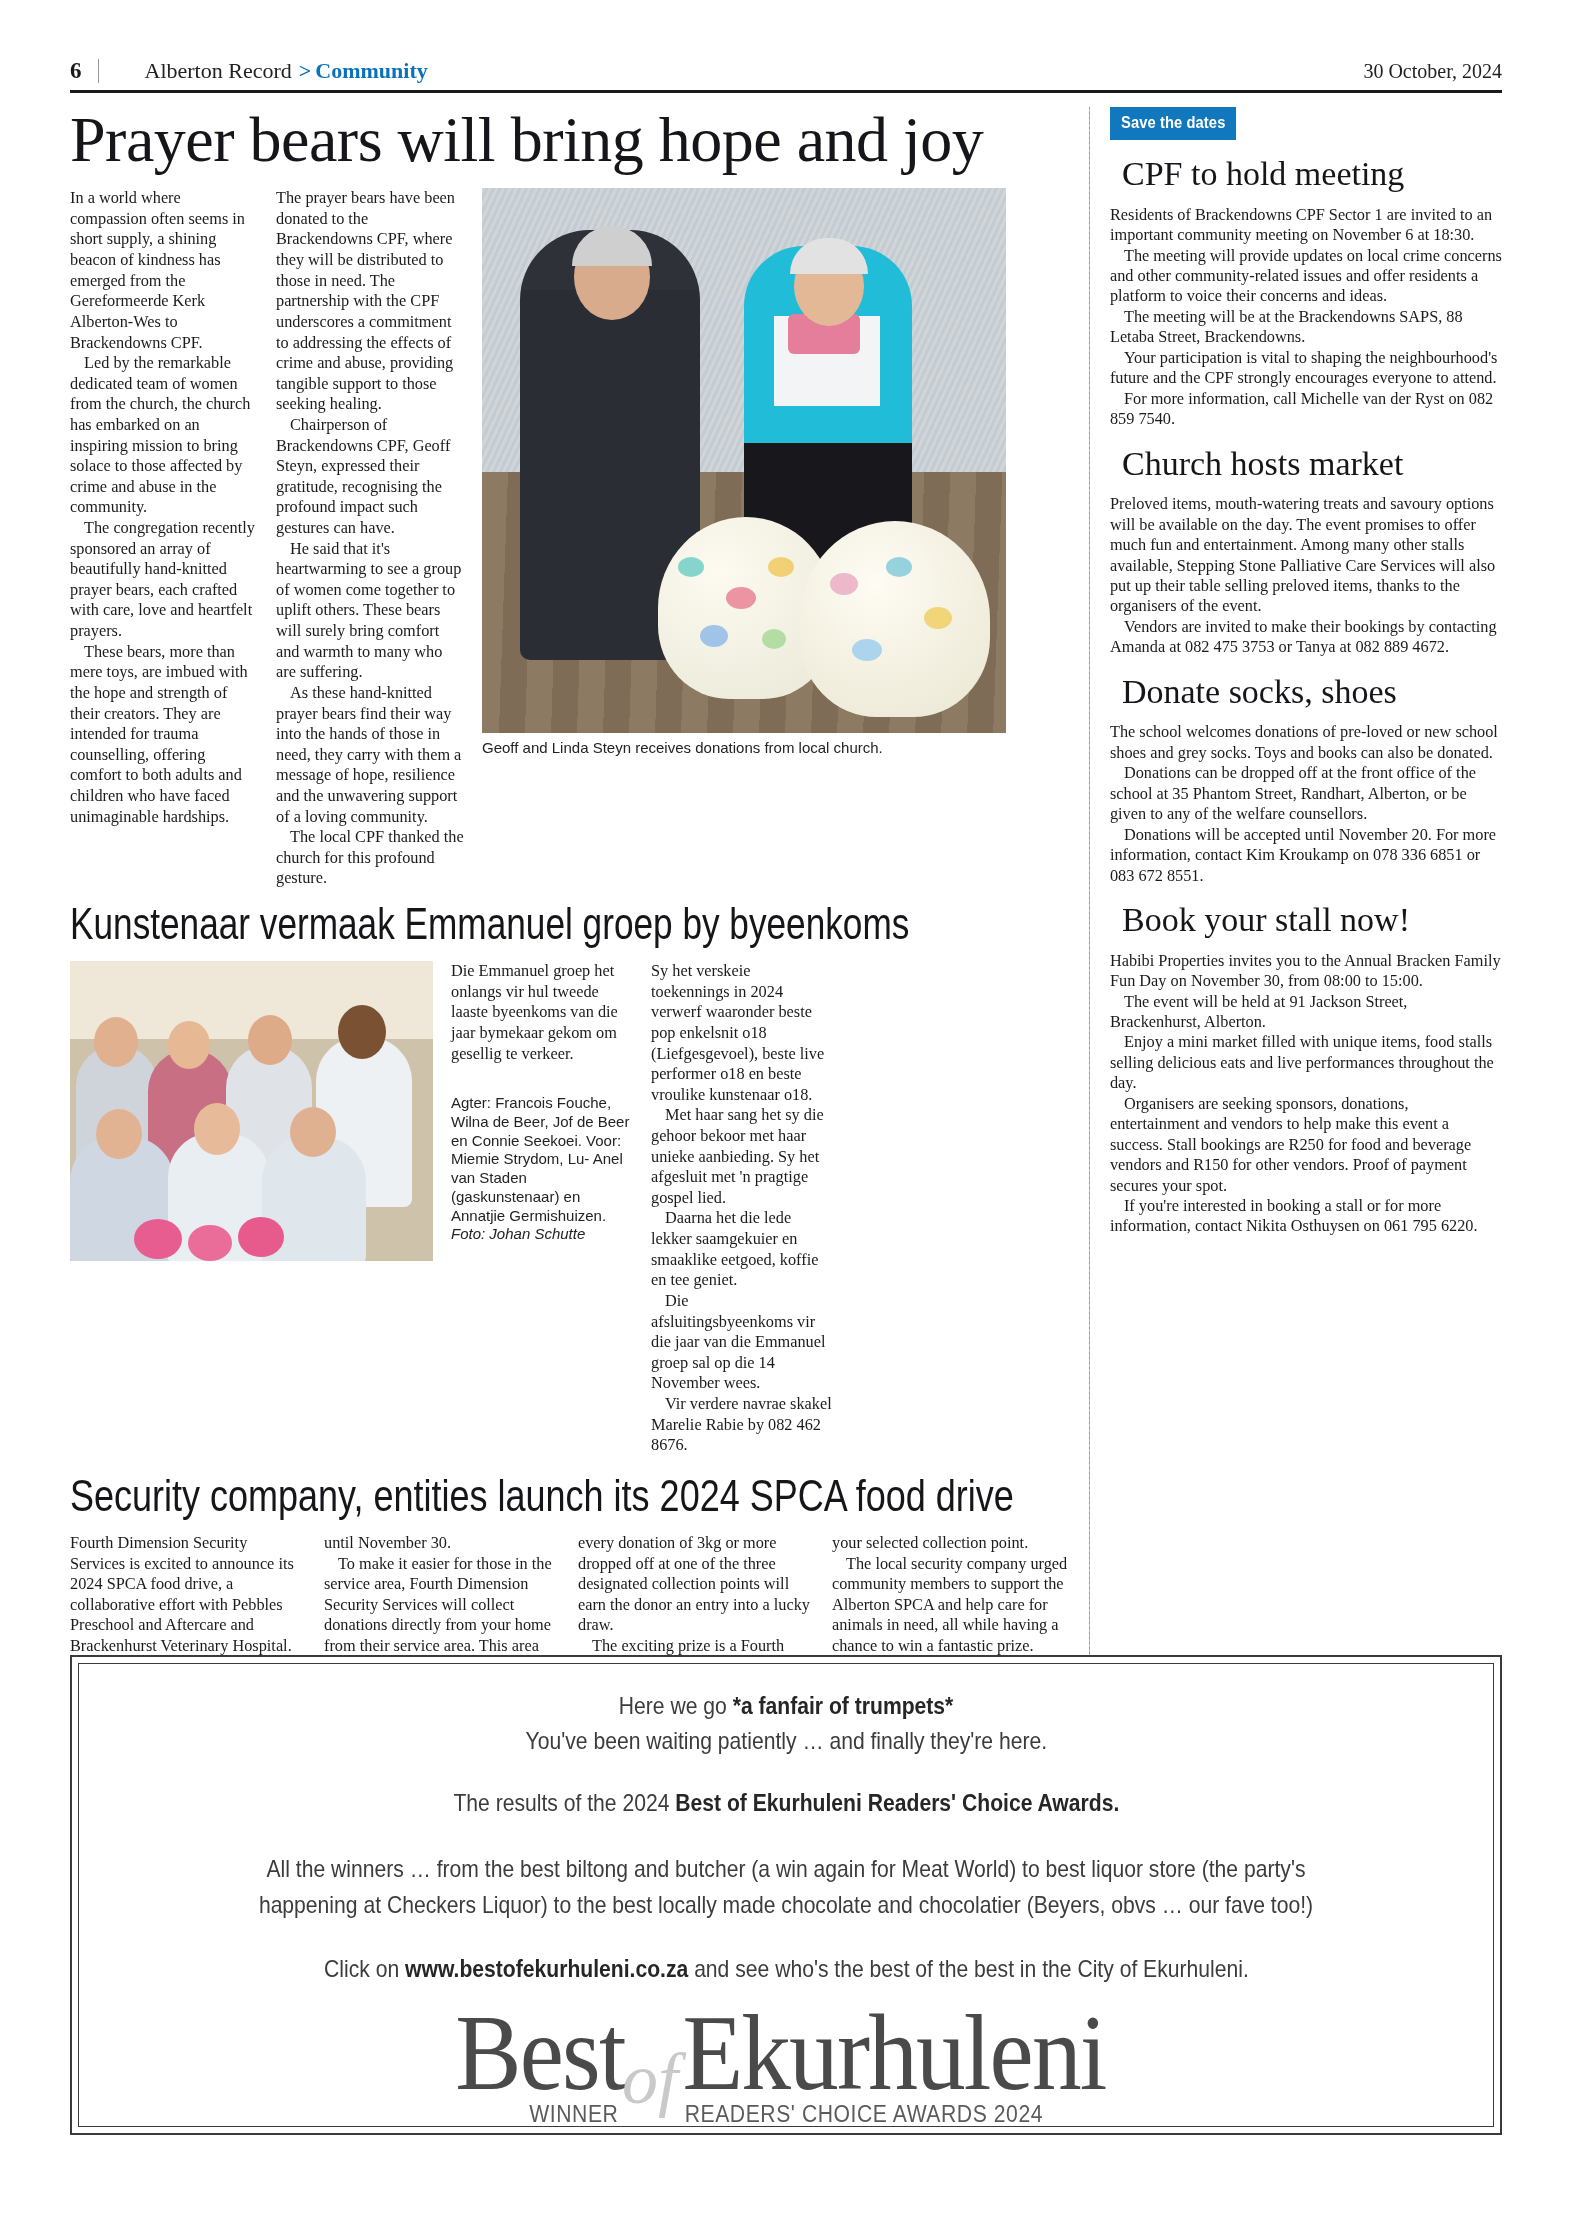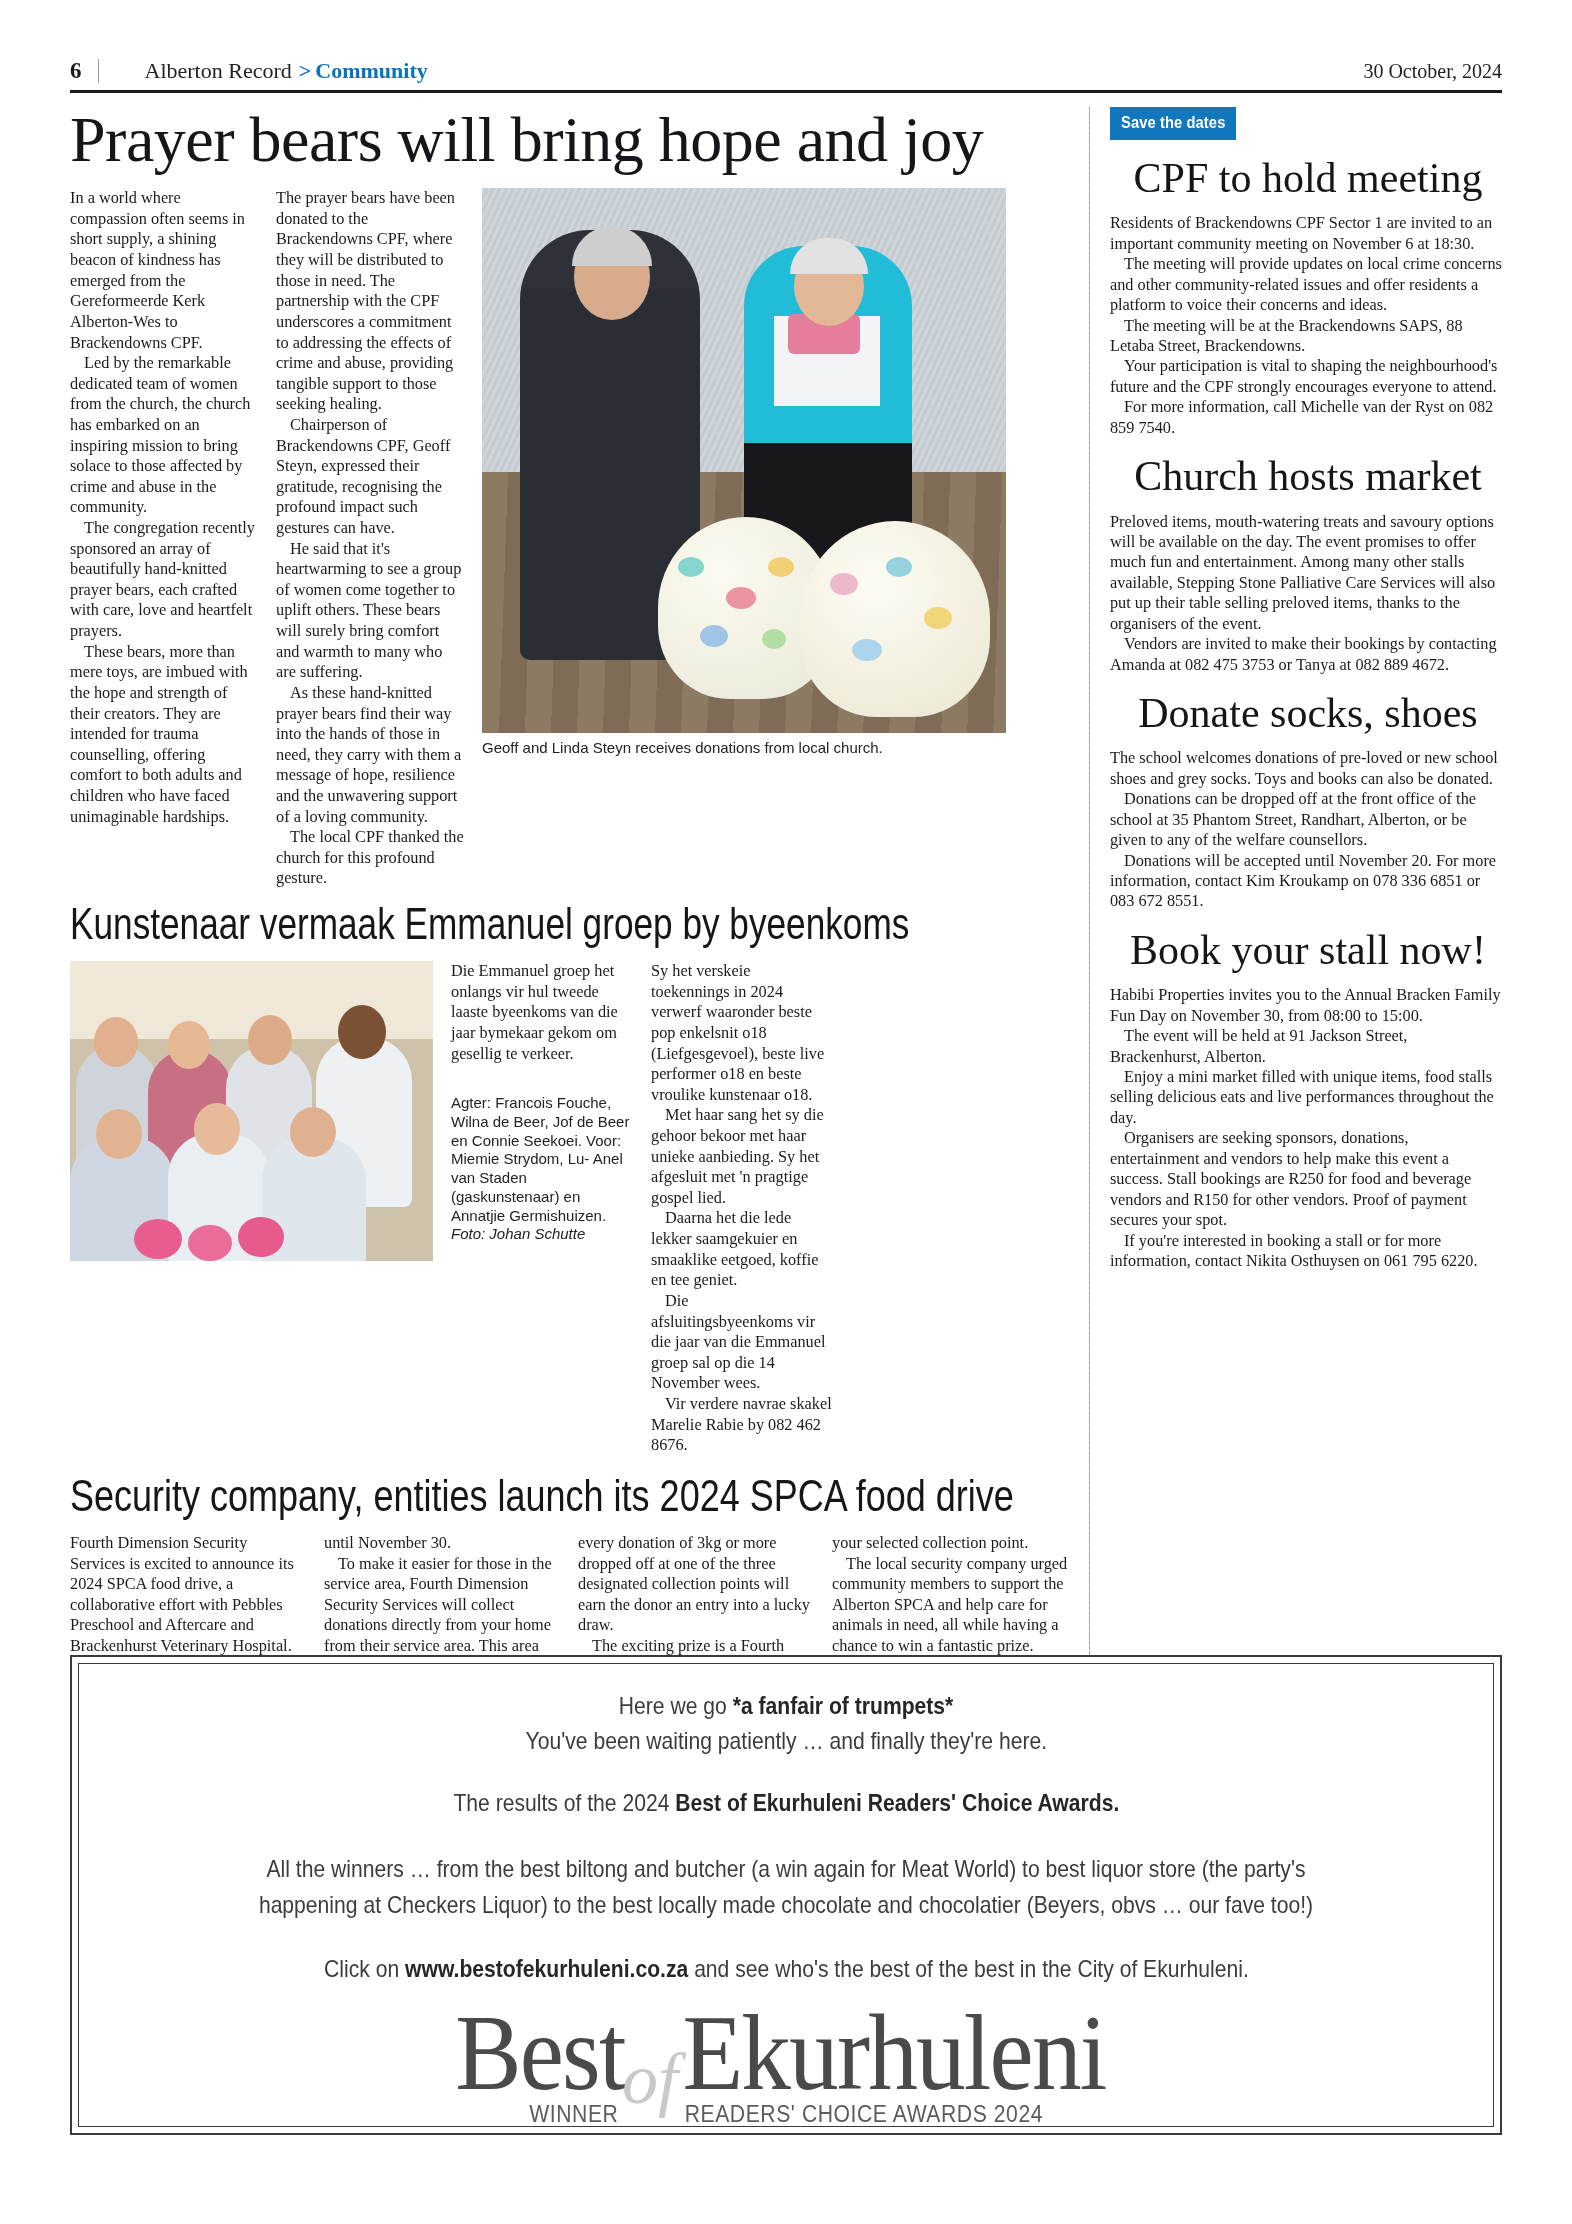--- a/index.html
+++ b/index.html
@@ -39,21 +39,21 @@
     margin:14px 0 16px 0;letter-spacing:-0.5px;color:#16161a;
   }
   h2.cond-head{
     font-family:"Liberation Sans",sans-serif;
     font-weight:400;font-size:41px;line-height:1.05;margin:10px 0 14px 0;
     transform:scaleX(0.80);transform-origin:left center;
     white-space:nowrap;color:#16161a;
   }
   .rail-head{
     font-family:"Liberation Serif",serif;font-weight:400;
-    font-size:42px;line-height:1.08;margin:16px 0 12px 4px;color:#16161a;text-align:center;
+    font-size:34px;line-height:1.08;margin:16px 0 12px 12px;color:#16161a;
   }
 
   
   .badge{display:inline-block;background:#1178be;color:#fff;
          font-family:"Liberation Sans",sans-serif;font-weight:bold;
          font-size:16px;padding:7px 12px 8px 12px;letter-spacing:0.1px;
          transform:scaleX(0.92);transform-origin:left center;}
 
   
   .cols{display:flex;gap:18px;}

